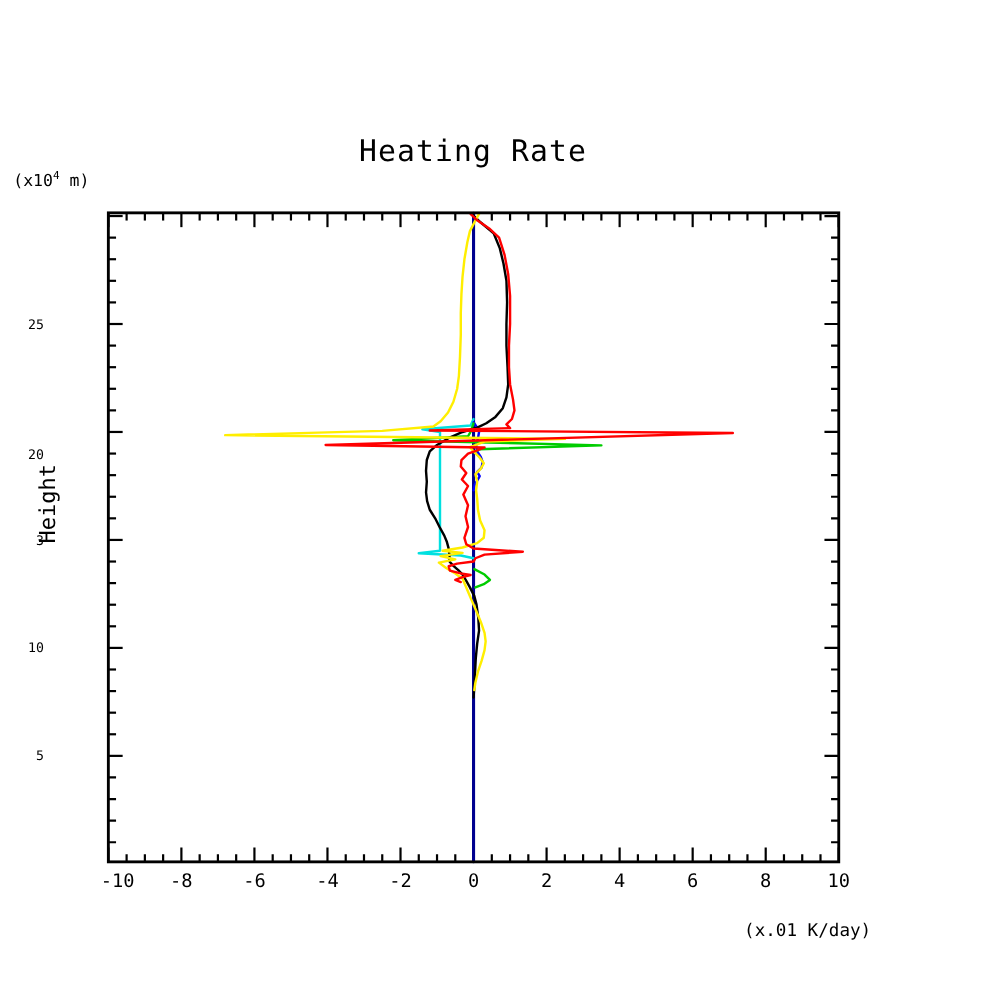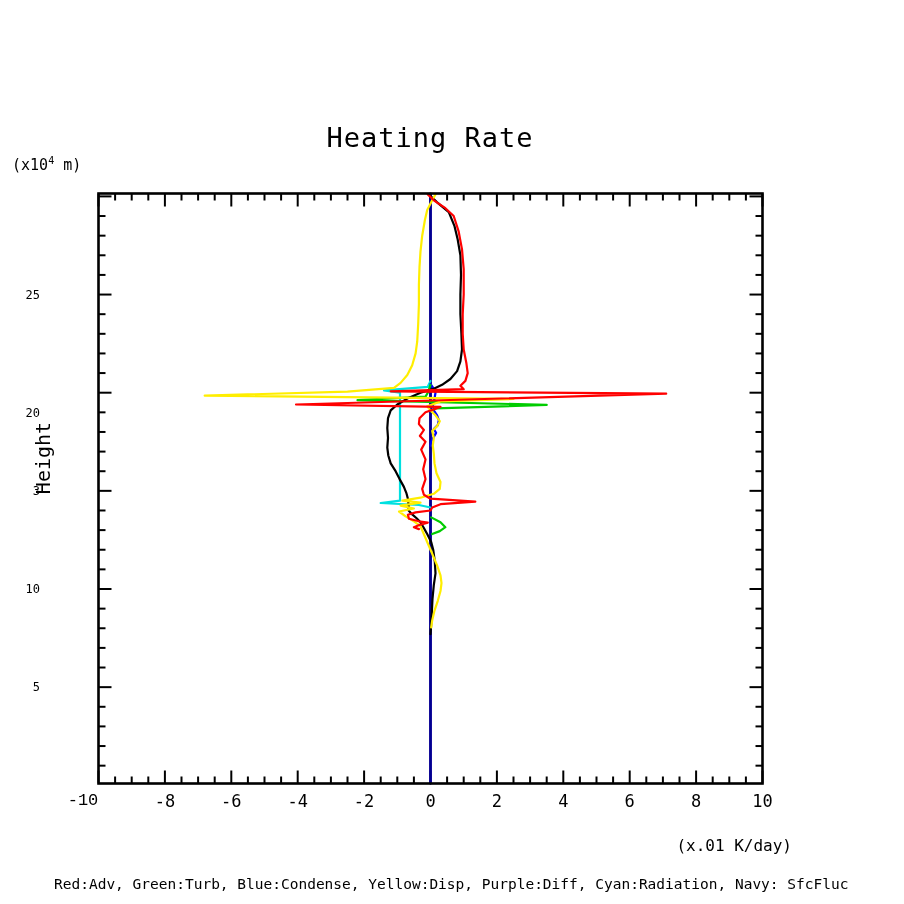--- a/index.html
+++ b/index.html
@@ -182,34 +182,33 @@
 
   <div id="title" class="abs">Heating Rate</div>
 
   <div id="y-unit" class="abs"><span>(x10</span><sup>4</sup><span> m)</span></div>
 
   <div id="y-label" class="abs">Height</div>
 
   <div id="x-unit" class="abs">(x.01 K/day)</div>
 
   <div id="x-tick-labels">
-      <div class="x-tick-label" style="left: 83px; font-family: Liberation Mono, monospace;">-10</div>
+      <div class="x-tick-label" style="left: 107px;">-10</div>
       <div class="x-tick-label" style="left: 164.9px;">-8</div>
       <div class="x-tick-label" style="left: 231.3px;">-6</div>
       <div class="x-tick-label" style="left: 297.7px;">-4</div>
       <div class="x-tick-label" style="left: 364.1px;">-2</div>
       <div class="x-tick-label" style="left: 430.5px;">0</div>
       <div class="x-tick-label" style="left: 496.9px;">2</div>
       <div class="x-tick-label" style="left: 563.3px;">4</div>
       <div class="x-tick-label" style="left: 629.7px;">6</div>
       <div class="x-tick-label" style="left: 696.1px;">8</div>
       <div class="x-tick-label" style="left: 762.5px;">10</div>
     </div>
   <div id="y-tick-labels">
       <div class="y-tick-label" style="top: 678.15px;">5</div>
       <div class="y-tick-label" style="top: 580px;">10</div>
       <div class="y-tick-label" style="top: 481.85px;">3</div>
       <div class="y-tick-label" style="top: 383.7px; margin-top: 20px;">20</div>
       <div class="y-tick-label" style="top: 285.55px;">25</div>
     </div>
 
-  <div id="legend" class="abs">Red:Adv, Green:Turb, Blue:Condense, Yellow:Disp, Purple:Diff, Cyan:Radiation, Navy: SfcFluc</div>
 </div>
 
 </body></html>

